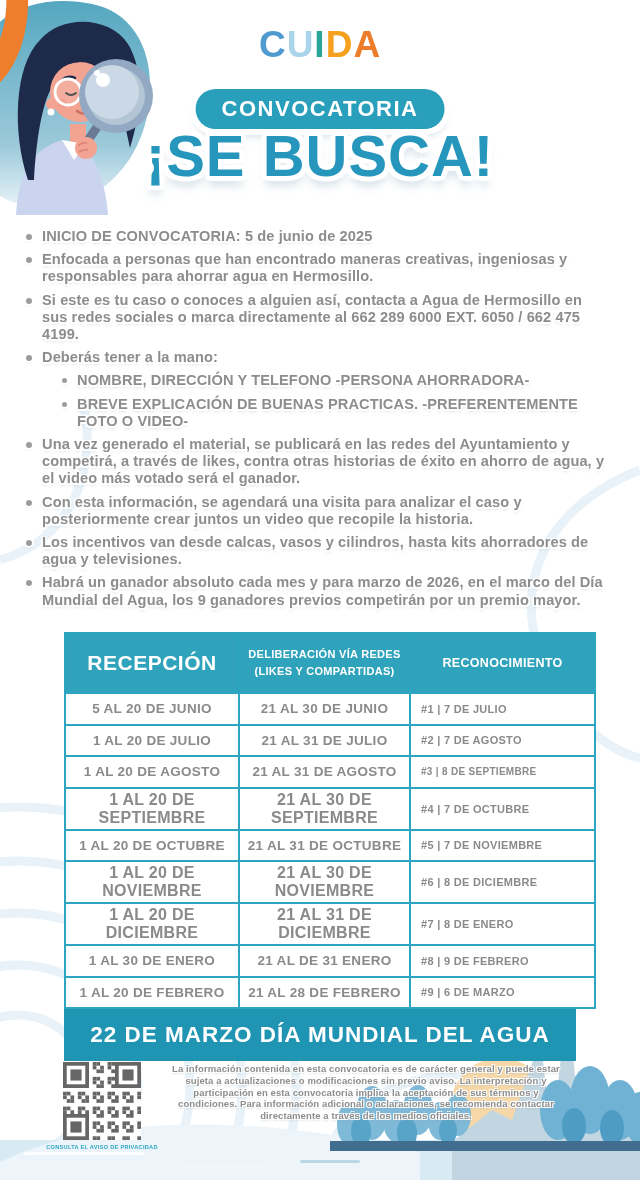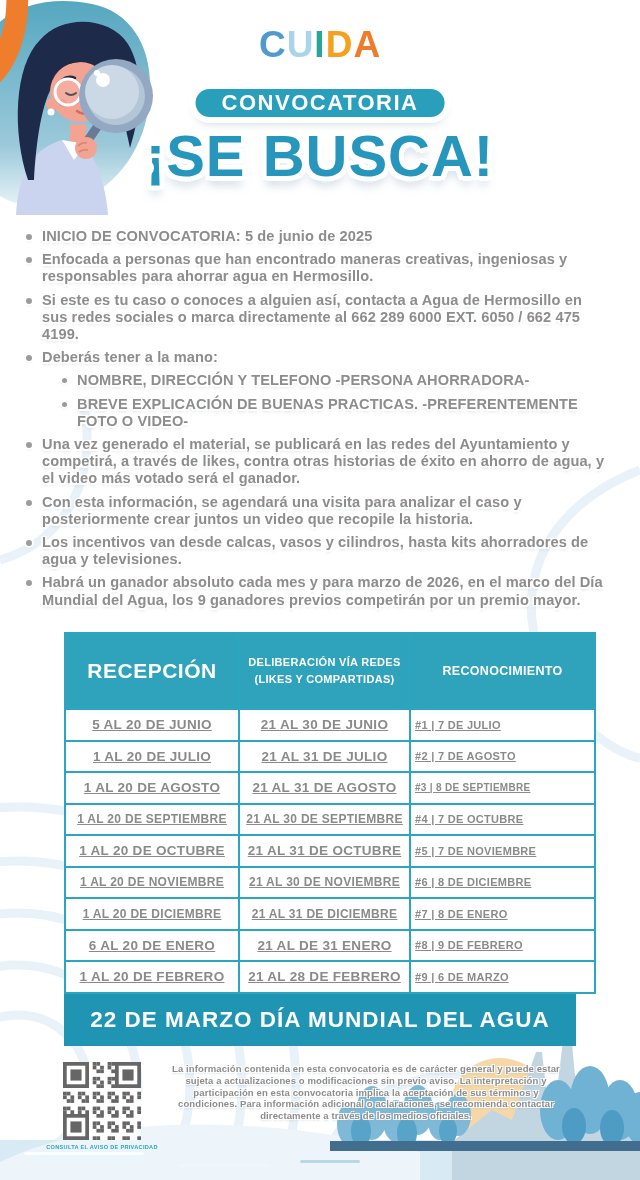--- a/index.html
+++ b/index.html
@@ -17,51 +17,51 @@
   .hmo{display:flex;align-items:center;gap:8px;}
   .hmo-div{width:2px;height:30px;background:var(--hmo);opacity:.65;border-radius:1px;}
   .hmo-text{color:var(--hmo);line-height:1.15;}
   .hmo-small{font-size:6px;font-weight:bold;letter-spacing:.5px;}
   .hmo-big{font-size:13px;font-weight:bold;letter-spacing:.8px;}
   .cuida{font-size:37px;font-weight:bold;letter-spacing:1px;line-height:1;}
   .cuida span{display:inline-block;}
 
   .badge{position:absolute;top:89px;left:50%;transform:translateX(-50%);z-index:2;
          background:var(--teal);color:#fff;font-weight:bold;font-size:22px;letter-spacing:1.5px;
-         padding:1px 26px;border-radius:26px;white-space:nowrap;
+         padding:7px 26px;border-radius:26px;white-space:nowrap;
          box-shadow:0 0 0 6px #fff,0 6px 8px rgba(110,150,170,.4);}
   .title{position:absolute;top:118px;left:0;right:0;z-index:2;margin:0;text-align:center;
          font-size:58px;font-weight:bold;color:#2796BC;letter-spacing:1px;line-height:76px;
          text-shadow:-4px -4px 0 #fff,4px -4px 0 #fff,-4px 4px 0 #fff,4px 4px 0 #fff,
                      -5px 0 0 #fff,5px 0 0 #fff,0 -5px 0 #fff,0 5px 0 #fff,
                      0 9px 10px rgba(140,170,190,.45);}
 
   .bullets{position:absolute;top:228px;left:26px;width:584px;z-index:2;}
   .bullet-item{display:flex;align-items:flex-start;gap:10px;margin-bottom:6px;}
   .bullet-item.sub{margin-left:36px;}
   .dot{flex:0 0 auto;width:6px;height:6px;border-radius:50%;background:#9C9C9C;margin-top:6px;
        box-shadow:0 0 0 2px #fff,0 2px 2px rgba(150,170,185,.4);}
   .bullet-item.sub .dot{width:5px;height:5px;}
   .btext{font-size:14.6px;line-height:17.2px;font-weight:bold;color:var(--gray);letter-spacing:.1px;
          text-shadow:-1.5px -1.5px 0 #fff,1.5px -1.5px 0 #fff,-1.5px 1.5px 0 #fff,1.5px 1.5px 0 #fff,
                      0 2.5px 3px rgba(150,170,185,.35);}
 
   .schedule-wrap{position:absolute;top:632px;left:64px;width:512px;z-index:2;}
   .schedule{width:100%;border-collapse:collapse;table-layout:fixed;}
   .schedule th,.schedule td{border:2.5px solid var(--table-border);}
-  .schedule thead tr{height:76px;}
+  .schedule thead tr{height:60px;}
   .schedule thead th{background:#30A3BC;color:#fff;font-weight:bold;padding:4px 2px;text-align:center;}
   th.col0{font-size:21px;width:168px;letter-spacing:.5px;}
   th.col1{font-size:11px;width:165px;line-height:17px;letter-spacing:.3px;}
   th.col2{font-size:12.5px;width:179px;letter-spacing:.3px;}
   .schedule tbody tr{height:31.5px;}
   .schedule td{background:#fff;color:var(--tgray);font-weight:bold;text-align:center;
-               font-size:13.5px;letter-spacing:.3px;padding:2px 3px;text-decoration:underline;}
-  .schedule td.col2{text-align:left;padding-left:4px;font-size:11px;}
-  .schedule td.long{font-size:12px;}
+               font-size:13.5px;letter-spacing:.3px;padding:2px 3px;}
+  .schedule td.col2{text-align:left;padding-left:10px;font-size:11px;}
+  .schedule td.long{font-size:16px;}
   .schedule td.col2.long{font-size:10px;}
   .world-day{margin-top:0px;height:52px;background:var(--teal-dark);color:#fff;font-weight:bold;
              font-size:22.5px;letter-spacing:1px;display:flex;align-items:center;justify-content:center;}
 
   .qr-block{position:absolute;top:1062px;left:56px;width:92px;z-index:2;display:flex;flex-direction:column;align-items:center;}
   .qr{width:78px;height:78px;background:#fff;}
   .qr-caption{margin-top:4px;font-size:5.6px;font-weight:bold;color:#2BA5C0;letter-spacing:.3px;white-space:nowrap;}
 
   .disclaimer{position:absolute;top:1063px;left:168px;width:396px;z-index:2;text-align:center;
               font-size:9.5px;line-height:11.8px;font-weight:bold;color:var(--gray);letter-spacing:.1px;
@@ -257,21 +257,21 @@
             <td class="col0 long">1 AL 20 DE NOVIEMBRE</td>
             <td class="col1 long">21 AL 30 DE NOVIEMBRE</td>
             <td class="col2">#6 | 8 DE DICIEMBRE</td>
           </tr>
           <tr>
             <td class="col0 long">1 AL 20 DE DICIEMBRE</td>
             <td class="col1 long">21 AL 31 DE DICIEMBRE</td>
             <td class="col2">#7 | 8 DE ENERO</td>
           </tr>
           <tr>
-            <td class="col0">6 AL 20 DE ENERO</td>
+            <td class="col0">1 AL 30 DE ENERO</td>
             <td class="col1">21 AL DE 31 ENERO</td>
             <td class="col2">#8 | 9 DE FEBRERO</td>
           </tr>
           <tr>
             <td class="col0">1 AL 20 DE FEBRERO</td>
             <td class="col1">21 AL 28 DE FEBRERO</td>
             <td class="col2">#9 | 6 DE MARZO</td>
           </tr>
         </tbody>
     </table>

